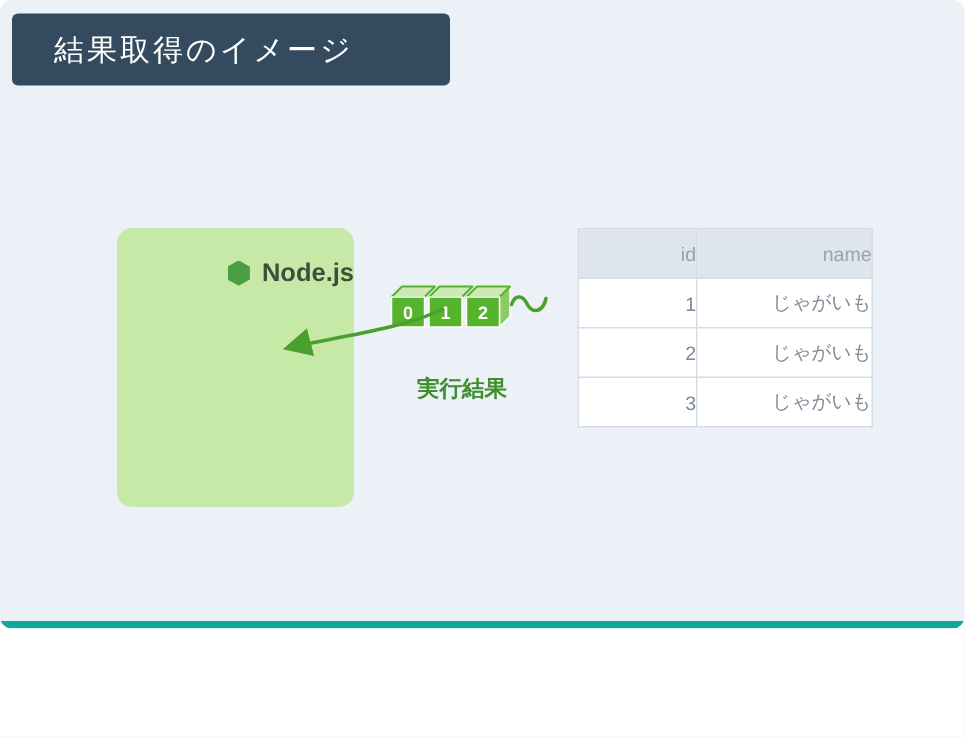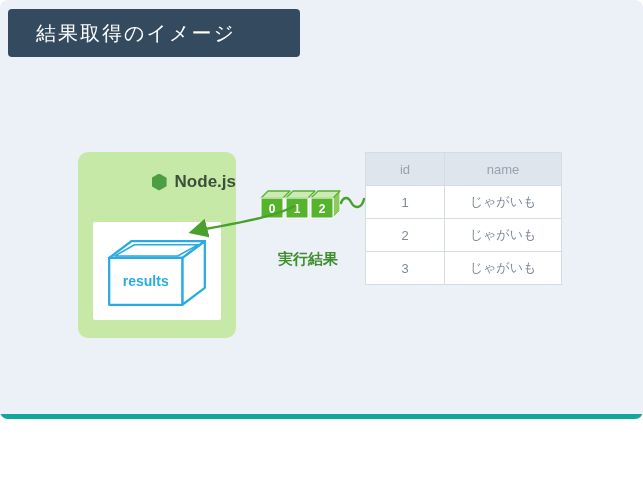--- a/index.html
+++ b/index.html
@@ -61,24 +61,24 @@
   .cube-side{fill:var(--array-side,#8bcb62);stroke:#ffffff;stroke-width:1;}
   .cube-digit{fill:#ffffff;font-family:"Liberation Sans",sans-serif;font-size:12px;font-weight:bold;text-anchor:middle;}
   .array-caption{
     position:absolute;left:252px;top:227px;width:112px;
     text-align:center;font-size:15px;font-weight:bold;
     color:var(--caption-green,#3f8e2d);
     margin-top:23px;
   }
   
   .result-table{
-    position:absolute;left:365px;top:152px;
+    position:absolute;left:385px;top:152px;
     width:196px;border-collapse:collapse;
     background:#ffffff;table-layout:fixed;
-    font-size:13px;text-align:center;
+    font-size:13px;text-align:right;
   }
   .result-table th,.result-table td{
     border:1px solid var(--table-border,#d5dce4);
     height:32px;padding:0;
   }
   .result-table th{
     background:var(--table-header-bg,#dee5ed);
     color:var(--table-header-text,#97a3b1);
     font-weight:normal;
   }
@@ -100,29 +100,20 @@
 <div class="slide">
 
   <div class="title-bar">
     <span class="title-text">結果取得のイメージ</span>
   </div>
 
   <div class="node-panel">
     <div class="node-row">
       <span class="hex-icon"></span>
       <span class="node-label">Node.js</span>
-    </div>
-    <div class="results-card">
-      <svg width="122" height="90" viewBox="0 0 130 96">
-        <polygon class="box-face" points="92,34 116,16 116,66 92,84"></polygon>
-        <polygon class="box-face" points="14,34 38,16 116,16 92,34"></polygon>
-        <rect class="box-face" x="14" y="34" width="78" height="50"></rect>
-        <polygon class="box-hole" points="20,32 41,20 109,20 87,32"></polygon>
-        <text class="box-text" x="53" y="64">results</text>
-      </svg>
     </div>
   </div>
 
   <div class="array-wrap">
     <svg width="104" height="42" viewBox="0 0 104 42">
       <polygon class="cube-side" points="77,16 84,9 84,29 77,36"></polygon>
       <polygon class="cube-top" points="5,16 12,9 34,9 27,16"></polygon>
       <polygon class="cube-top" points="30,16 37,9 59,9 52,16"></polygon>
       <polygon class="cube-top" points="55,16 62,9 84,9 77,16"></polygon>
       <rect class="cube-front" x="5" y="16" width="22" height="20"></rect>

